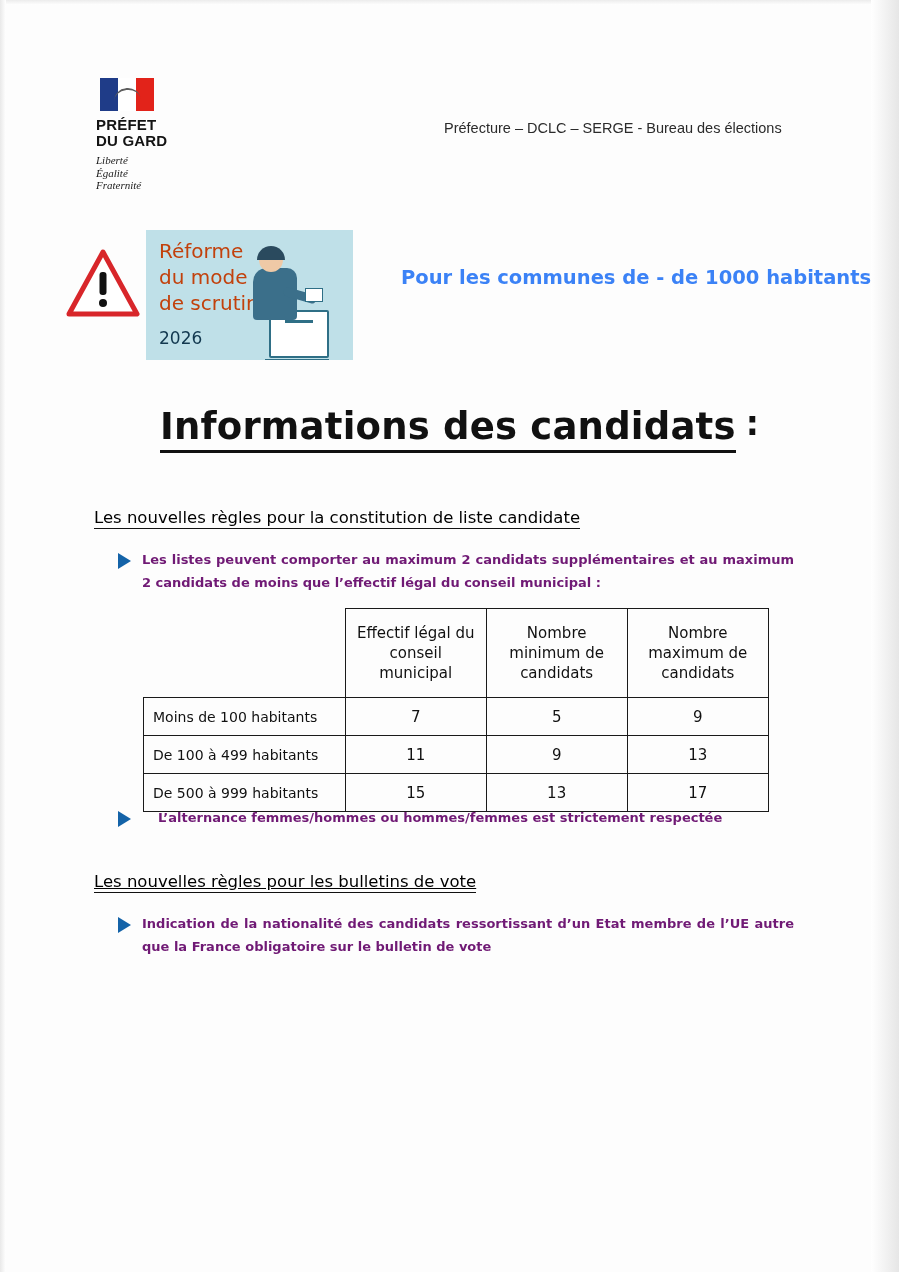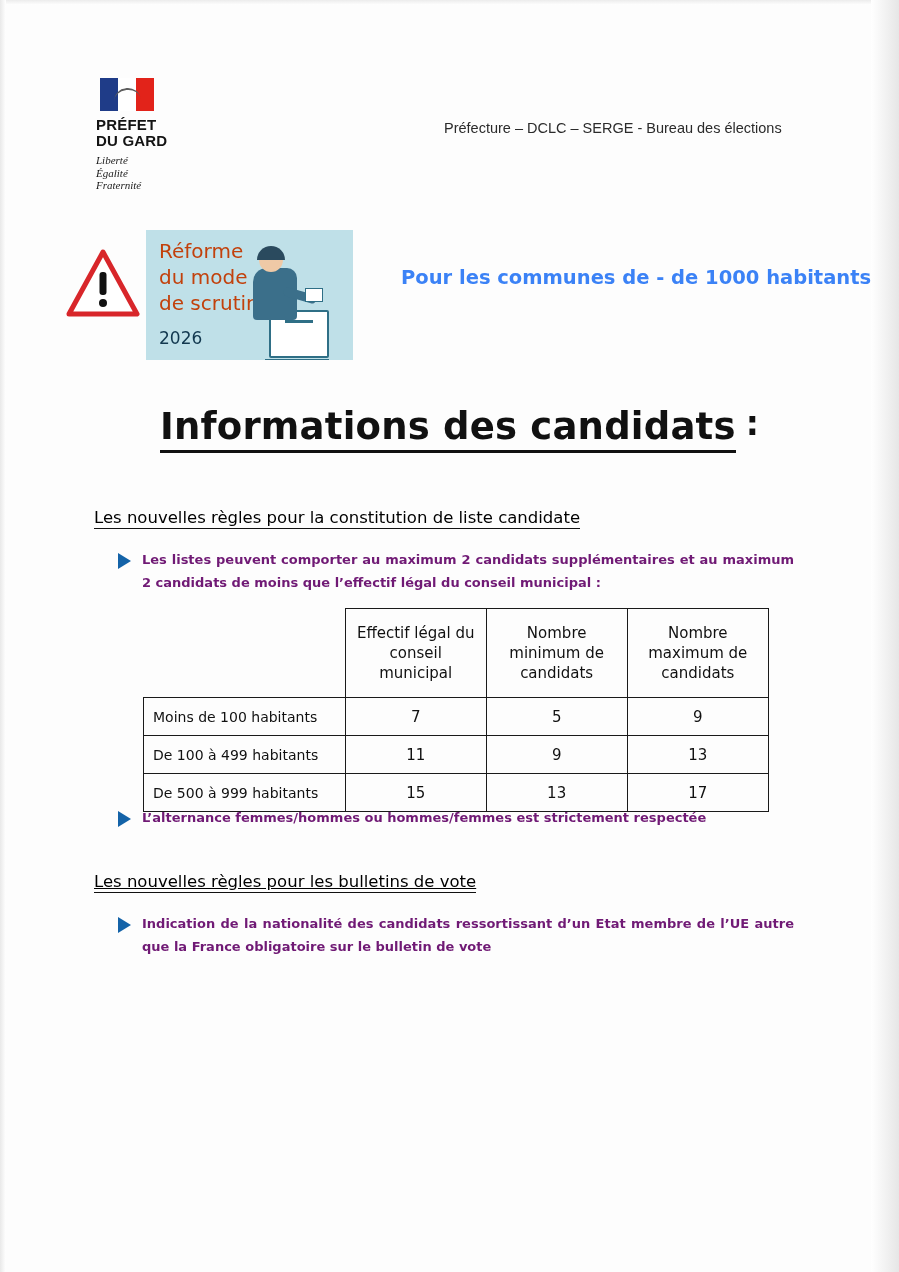--- a/index.html
+++ b/index.html
@@ -304,21 +304,21 @@
     font-family: "DejaVu Sans", sans-serif;
     font-weight: bold;
     font-size: 13px;
     line-height: 23px;
     color: #701a75;
     text-align: justify;
   }
 
   #b1 { left: 118px; top: 548px; width: 676px; }
   #b1 .bullet-text { text-align: justify; text-justify: inter-word; }
-  #b2 { left: 118px; top: 806px; width: 676px; }
+  #b2 { left: 118px; top: 806px; width: 676px; gap: 16px; }
   #b3 { left: 118px; top: 912px; width: 676px; }
   #b4 { left: 118px; top: 994px; width: 676px; }
 
   
   .table-wrap {
     position: absolute;
     left: 143px;
     top: 608px;
     width: 626px;
   }

